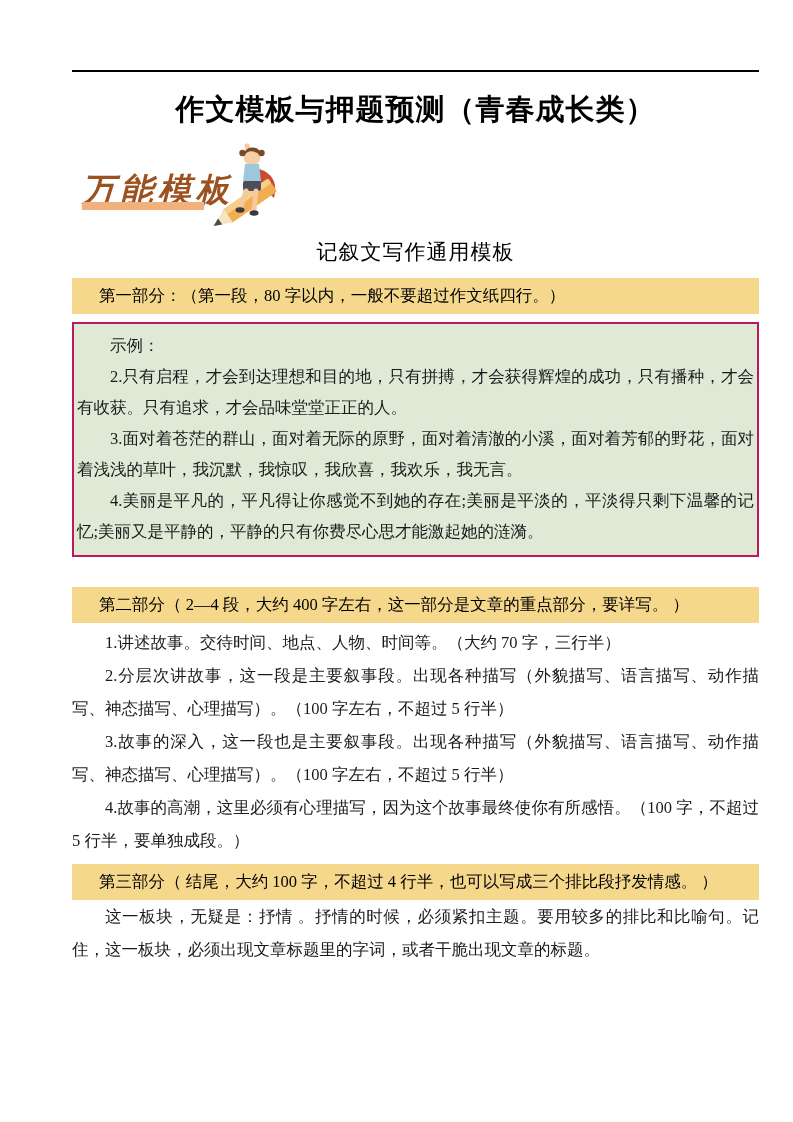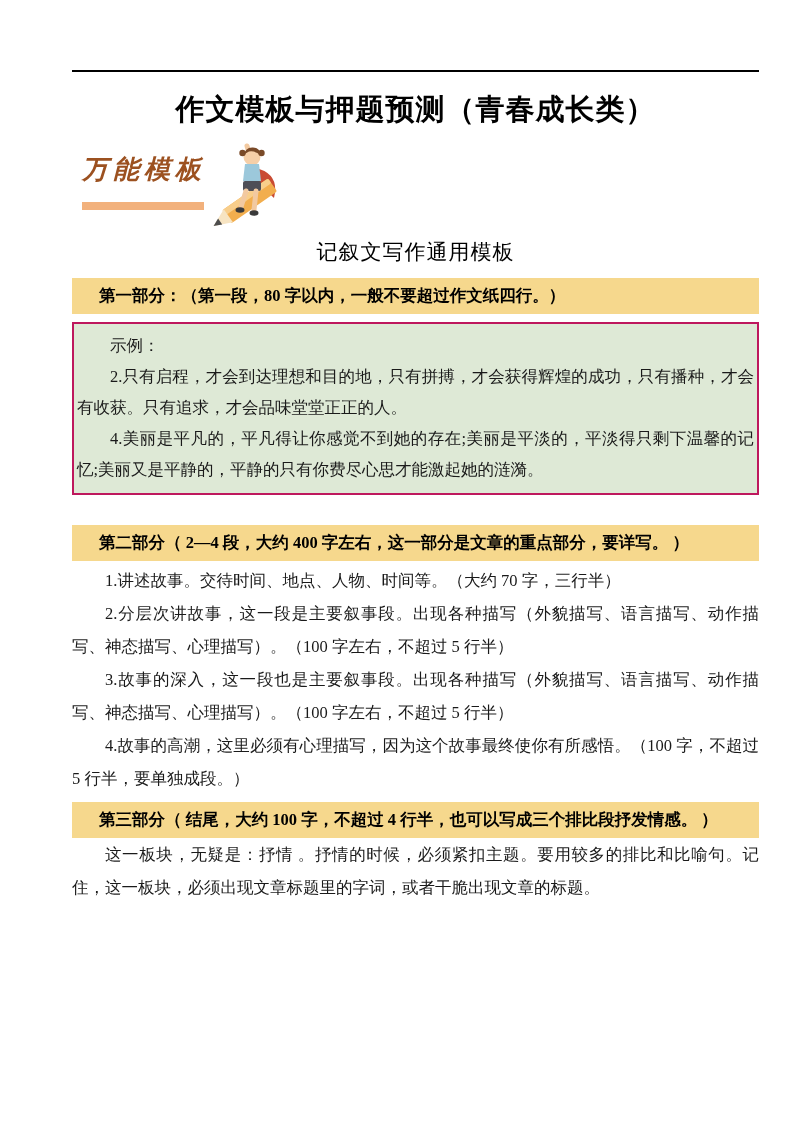--- a/index.html
+++ b/index.html
@@ -20,36 +20,36 @@
   .content{padding:0 34px 0 72px;}
   .top-rule{margin-top:70px;border-top:2px solid #000;height:0;}
   .doc-title{
     margin:18px 0 0 0;text-align:center;
     font-size:29px;font-weight:700;letter-spacing:1px;color:#000;
   }
   .badge{
     position:relative;margin:14px 0 0 10px;width:240px;height:84px;
   }
   .badge-text{
-    position:absolute;left:0;top:8px;
-    font-size:26px;font-weight:700;font-style:italic;
+    position:absolute;left:0;top:24px;
+    font-size:33px;font-weight:700;font-style:italic;
     color:var(--badge-brown);letter-spacing:5px;white-space:nowrap;
   }
   .badge-underline{
     position:absolute;left:0;top:58px;width:122px;height:8px;
     background:var(--badge-underline);
   }
   .badge-illustration{position:absolute;left:118px;top:-8px;}
   .subtitle{
     margin:10px 0 0 0;text-align:center;
     font-size:21px;font-weight:400;color:#000;letter-spacing:1px;
   }
   .heading-bar{
     margin-top:12px;background:var(--highlight-yellow);
-    font-size:16.5px;font-weight:700;line-height:20px;
+    font-size:16.5px;font-weight:400;line-height:20px;
     padding:8px 10px 8px 27px;color:#000;
   }
   .para{
     margin:0;font-size:16.5px;line-height:33px;
     text-indent:2em;text-align:justify;color:var(--ink);
   }
   .intro{margin-top:5px;}
   .example-box{
     margin-top:8px;border:2px solid #be185d;
     background:var(--example-green);padding:6px 3px 8px 3px;
@@ -103,20 +103,21 @@
     </div>
 
     <h2 class="subtitle">记叙文写作通用模板</h2>
 
     <div class="heading-bar">第一部分：（第一段，80 字以内，一般不要超过作文纸四行。）</div>
 
 
     <div class="example-box">
       <p class="para">示例：</p>
       <p class="para">2.只有启程，才会到达理想和目的地，只有拼搏，才会获得辉煌的成功，只有播种，才会有收获。只有追求，才会品味堂堂正正的人。</p>
+      <p class="para">3.面对着苍茫的群山，面对着无际的原野，面对着清澈的小溪，面对着芳郁的野花，面对着浅浅的草叶，我沉默，我惊叹，我欣喜，我欢乐，我无言。</p>
       <p class="para">4.美丽是平凡的，平凡得让你感觉不到她的存在;美丽是平淡的，平淡得只剩下温馨的记忆;美丽又是平静的，平静的只有你费尽心思才能激起她的涟漪。</p>
     </div>
 
     <div class="heading-bar bar-part2">第二部分（ 2—4 段，大约 400 字左右，这一部分是文章的重点部分，要详写。 ）</div>
 
     <p class="para">1.讲述故事。交待时间、地点、人物、时间等。（大约 70 字，三行半）</p>
     <p class="para">2.分层次讲故事，这一段是主要叙事段。出现各种描写（外貌描写、语言描写、动作描写、神态描写、心理描写）。（100 字左右，不超过 5 行半）</p>
     <p class="para">3.故事的深入，这一段也是主要叙事段。出现各种描写（外貌描写、语言描写、动作描写、神态描写、心理描写）。（100 字左右，不超过 5 行半）</p>
     <p class="para">4.故事的高潮，这里必须有心理描写，因为这个故事最终使你有所感悟。（100 字，不超过 5 行半，要单独成段。）</p>
 

